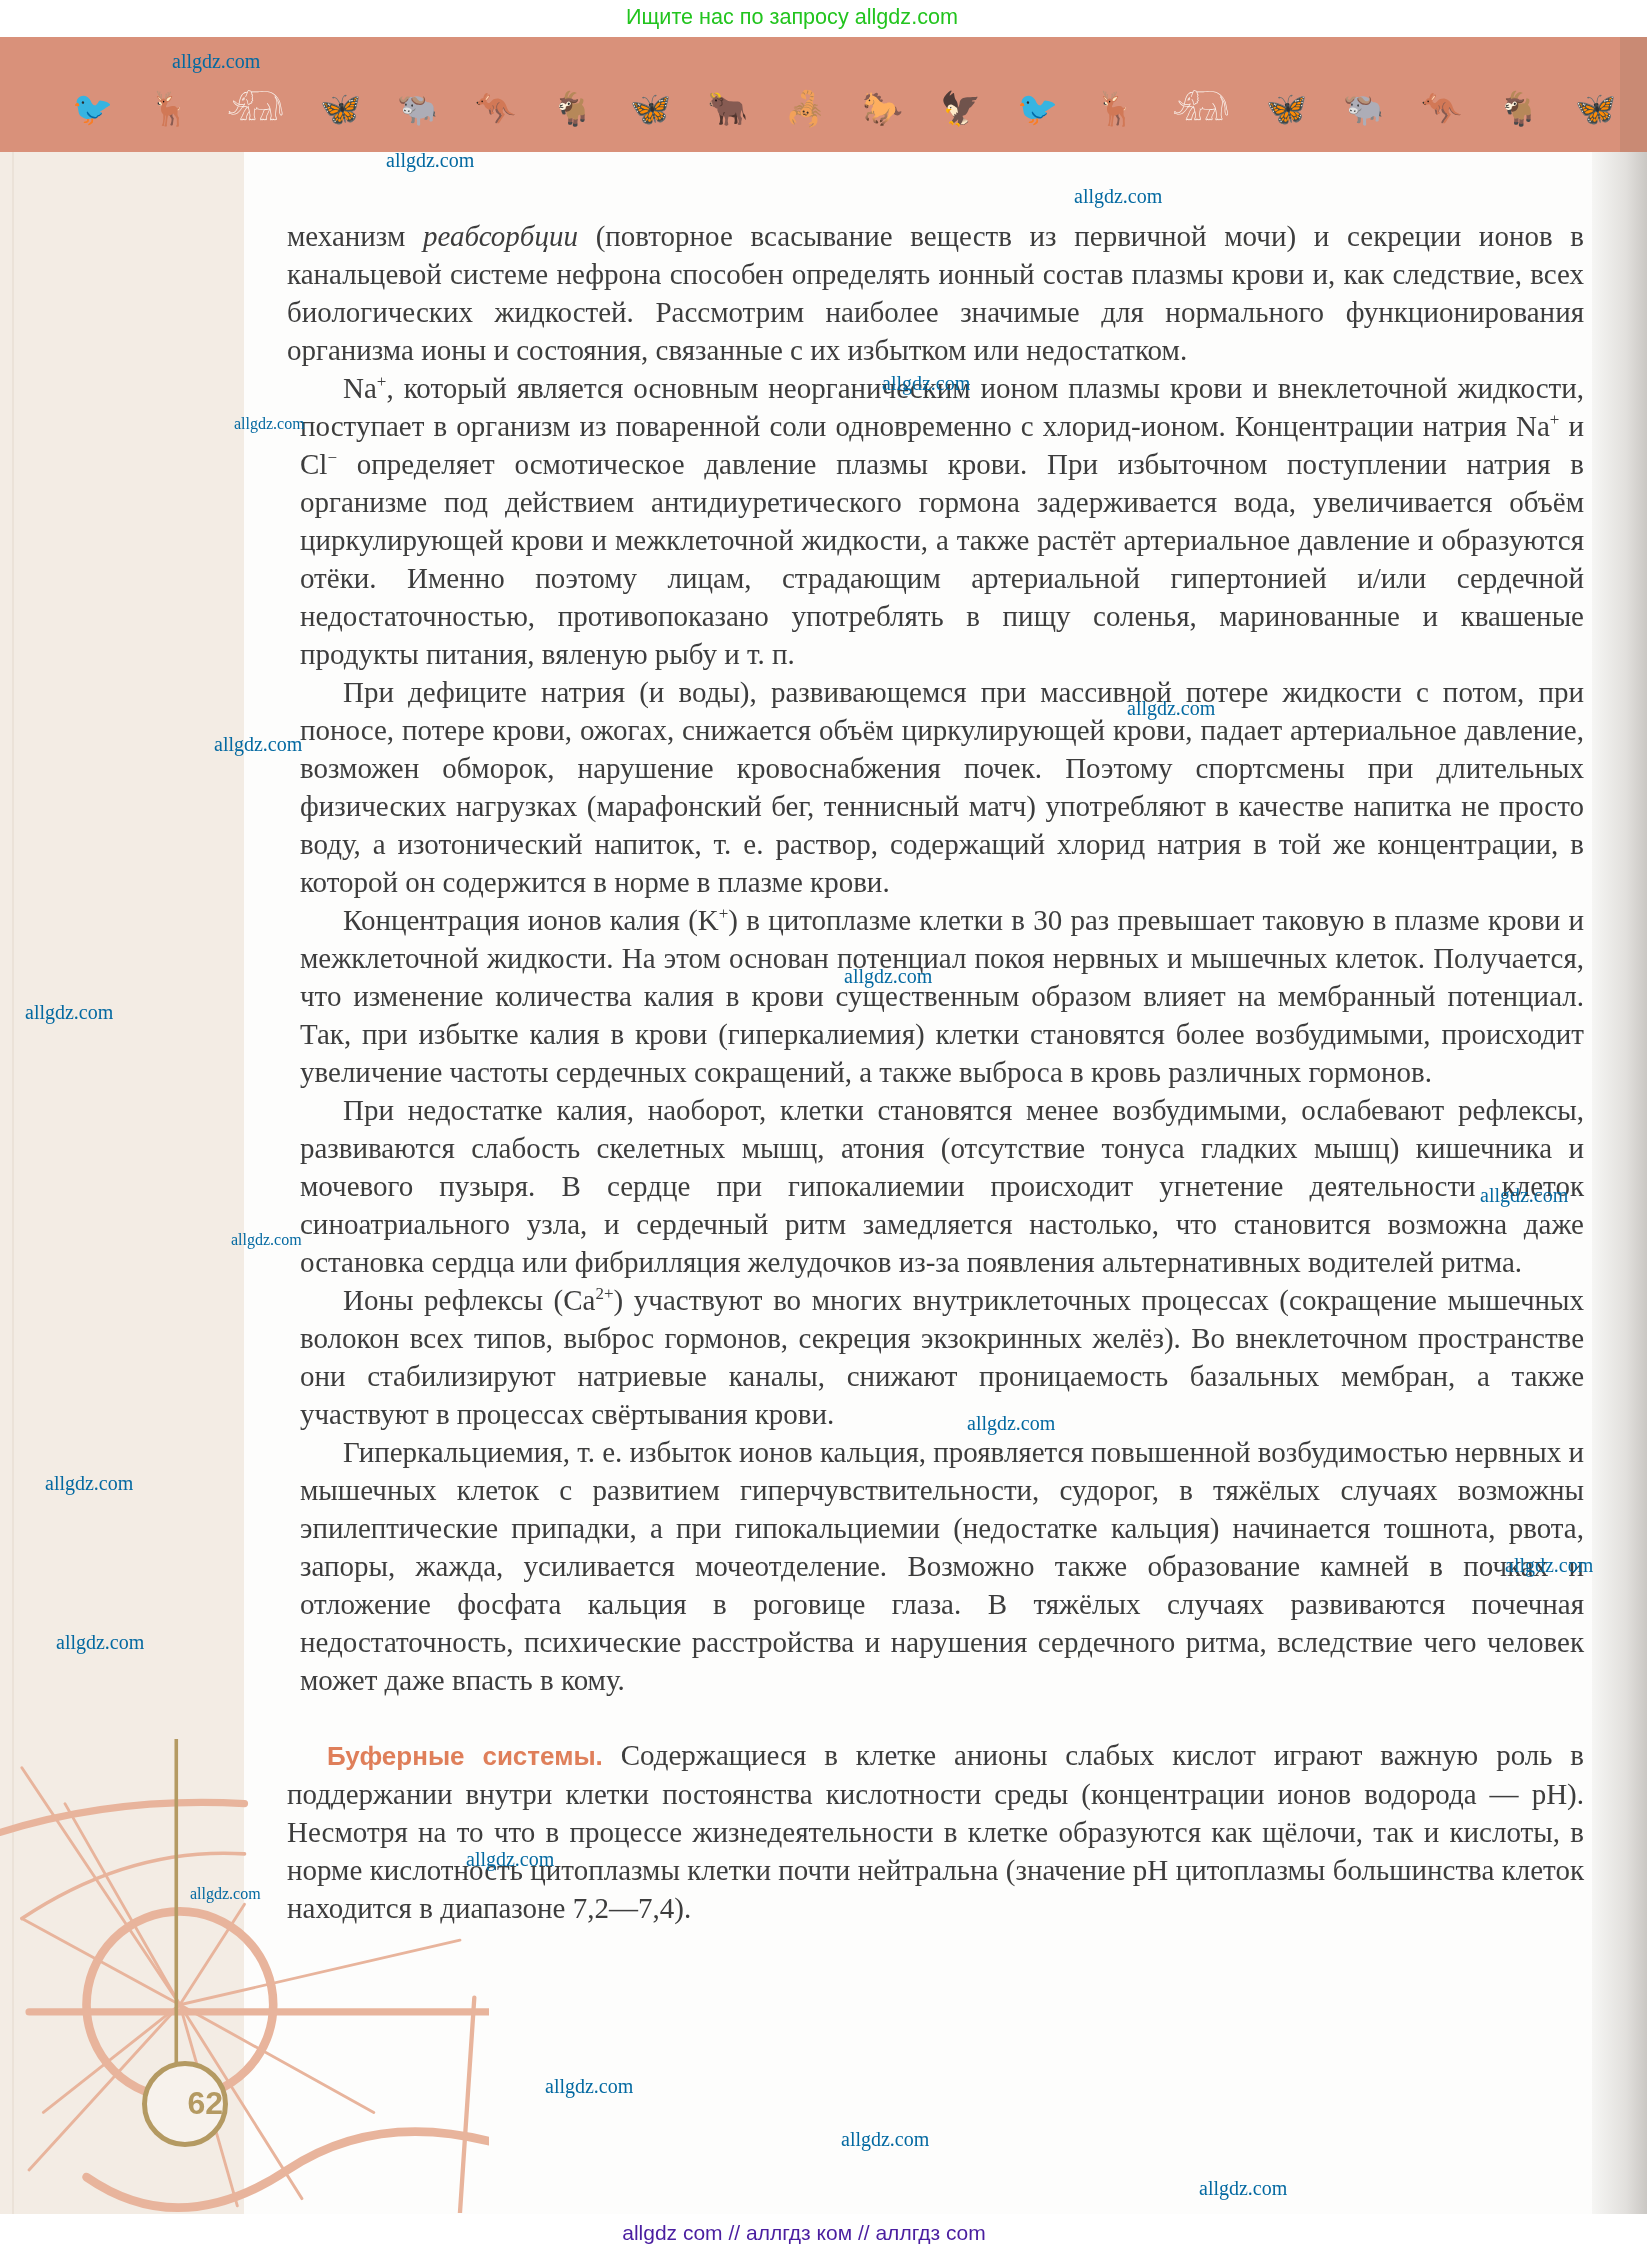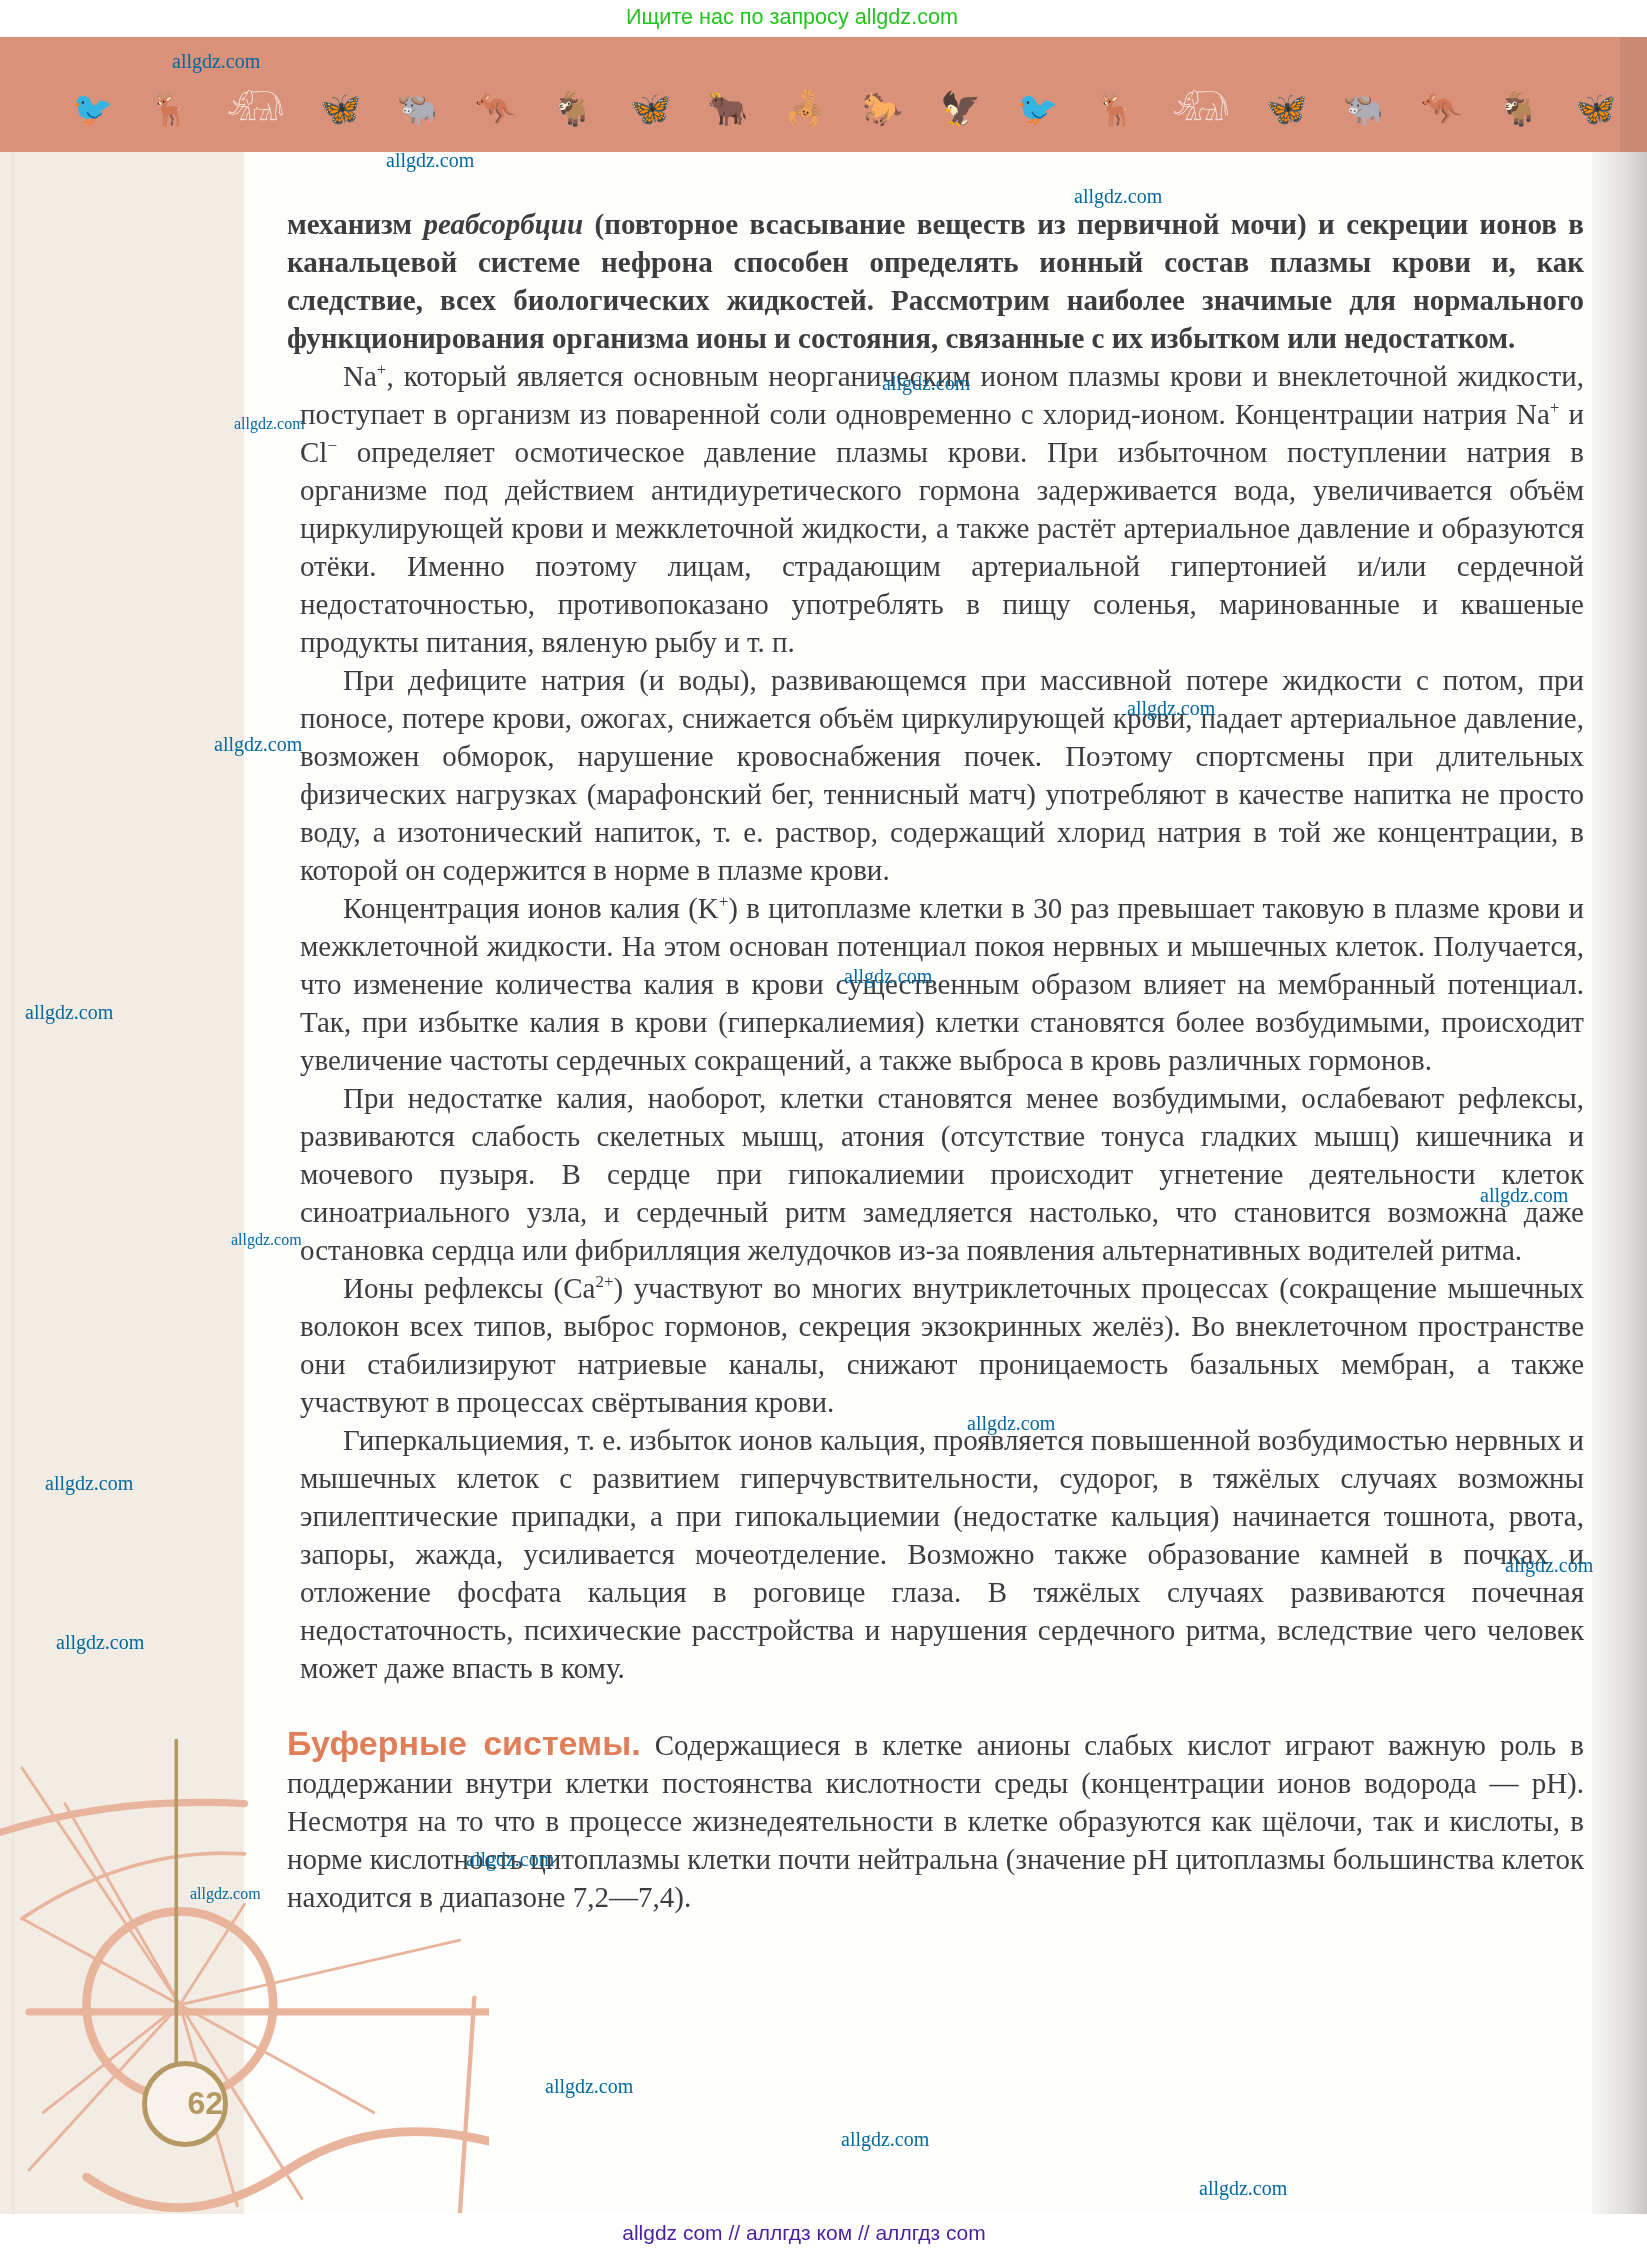--- a/index.html
+++ b/index.html
@@ -12,23 +12,23 @@
   .animal{color:#fbf4ef;font-size:33px;line-height:36px;font-family:"DejaVu Sans",sans-serif;}
   .margin-panel{position:absolute;left:0;top:152px;width:244px;height:2062px;background:#f3ece4;}
   .margin-edge{position:absolute;left:11.5px;top:152px;width:2.9px;height:2062px;background:#ebe2d8;}
   .page-body{position:absolute;left:244px;top:152px;width:1362px;height:2062px;background:#fdfdfc;}
   .right-shadow{position:absolute;left:1592px;top:152px;width:56px;height:2062px;background:linear-gradient(to right,#f6f6f4,#e2e0dd 60%,#c9c6c2);}
   .compass{position:absolute;left:0;top:1739px;width:489px;height:474px;pointer-events:none;}
   .page-number{position:absolute;left:142px;top:2061px;width:86px;height:86px;border:5px solid #b49a62;border-radius:50%;box-sizing:border-box;text-align:right;line-height:75px;font-family:"Liberation Sans","DejaVu Sans",sans-serif;font-weight:bold;font-size:32px;color:#b49a62;background:#f7f2ec;}
   .text{position:absolute;left:287px;top:205px;width:1297px;font-size:29px;line-height:38px;color:#3d3d3d;text-align:justify;}
   .text p{margin:0;}
   .text p.indent{text-indent:43px;margin-left:13px;}
-  .text p.first{margin-top:0;font-weight:bold;}
+  .text p.first{margin-top:12px;}
   .text p.section{margin-top:37px;}
-  .section-title{font-family:"Liberation Sans","DejaVu Sans",sans-serif;font-weight:bold;color:#df7f5a;font-size:34px;}
+  .section-title{font-family:"Liberation Sans","DejaVu Sans",sans-serif;font-weight:bold;color:#df7f5a;font-size:26px;margin-left:40px;}
   .ital{font-style:italic;}
   sup{font-size:17px;line-height:0;vertical-align:super;}
   .wm{position:absolute;font-family:Liberation Serif, serif;color:#0369a1;white-space:nowrap;}
   .wm.big{font-size:20px;}
   .wm.small{font-size:16px;}
   .footer{position:absolute;left:0;top:2215px;width:1608px;height:35px;background:#fff;text-align:center;}
   .footer span{font-family:"Liberation Sans","DejaVu Sans",sans-serif;font-size:21px;color:#4a1ea0;line-height:36px;}
 </style>
 </head>
 <body>

